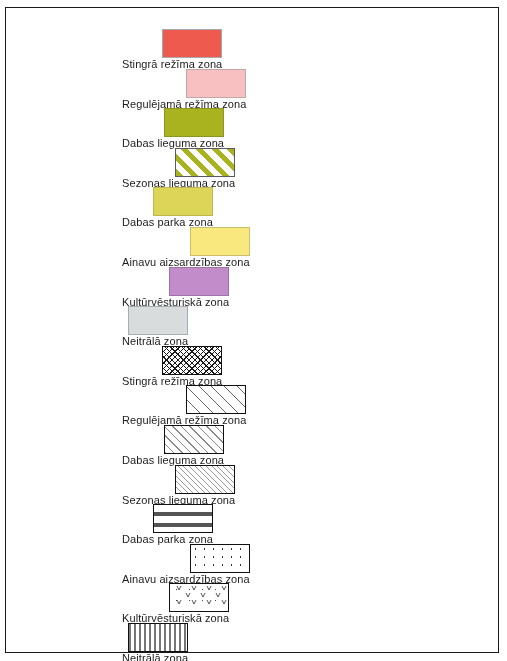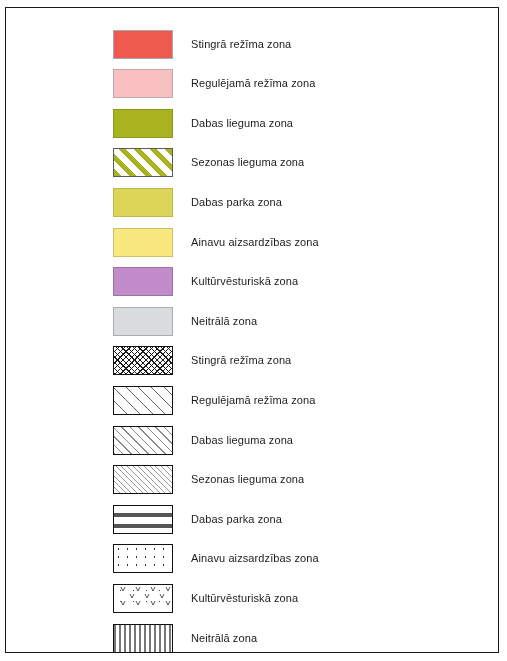--- a/index.html
+++ b/index.html
@@ -29,24 +29,25 @@
   #legend-list {
     position: absolute;
     left: 0;
     top: 0;
     right: 0;
     bottom: 0;
   }
 
   .legend-row {
     position: absolute;
-    left: 107px;
+    left: 98px;
     height: 30px;
     display: flex;
-    align-items: center;
+    align-items: flex-end;
+    flex-direction: column;
   }
 
   .swatch {
     width: 60px;
     height: 29px;
     box-sizing: border-box;
     border: 1px solid #5a5a66;
     background-color: #ffffff;
     background-repeat: repeat;
     flex: 0 0 auto;

